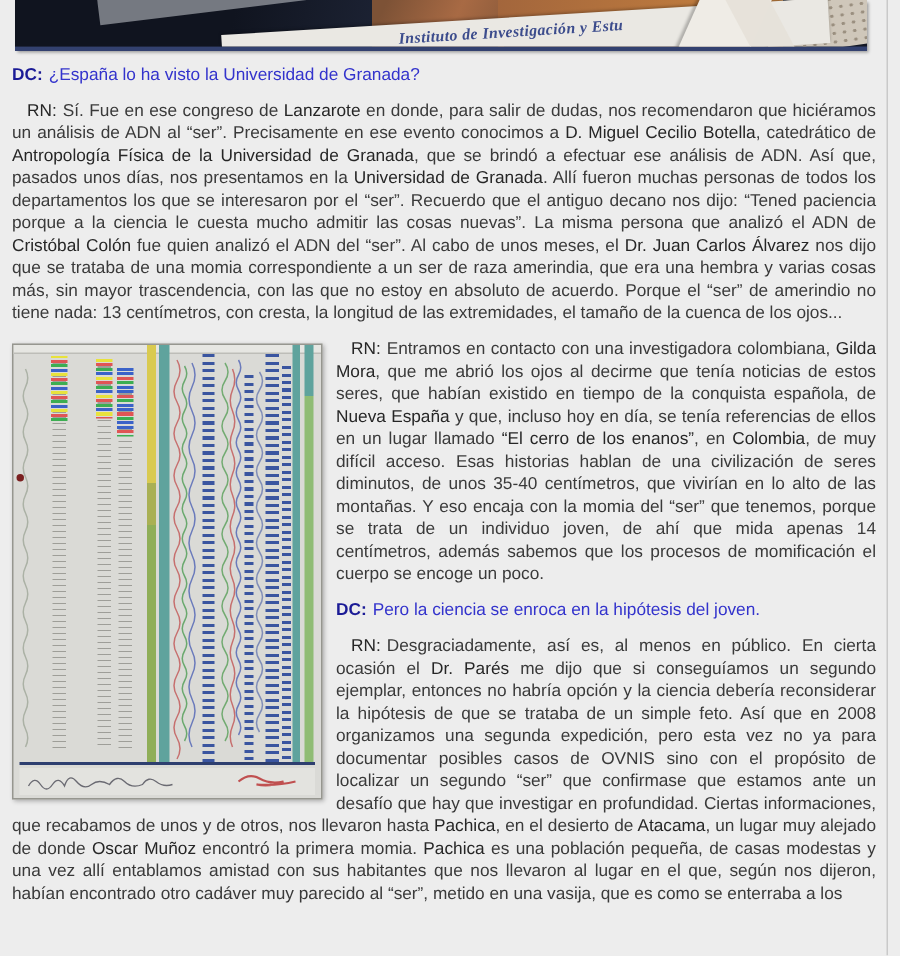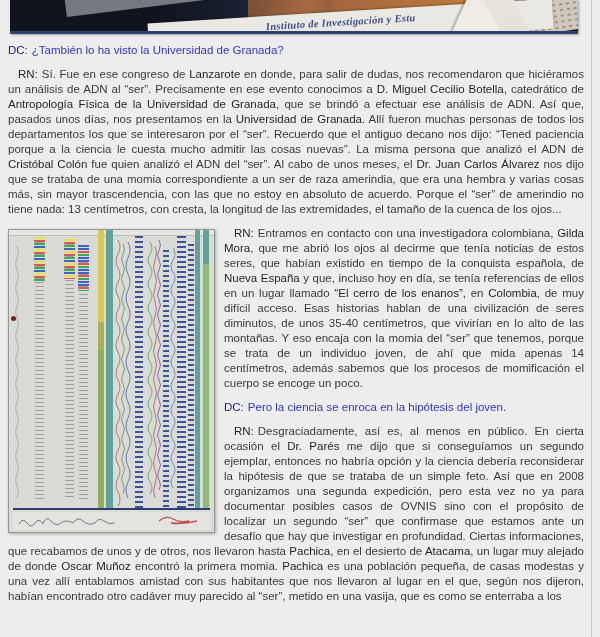--- a/index.html
+++ b/index.html
@@ -49,21 +49,21 @@
     box-shadow:-2px 0 2px rgba(0,0,0,.25);}
   .tp-ribbon2{position:absolute;left:486px;top:-20px;width:26px;height:80px;
     background:#e6e1d8;transform:rotate(-28deg);opacity:.9;}
   
   .dialogue{margin-top:9px;}
   p.msg{
     margin:0 0 9px 0;font-size:11.5px;line-height:15px;
     text-align:justify;
   }
   p.q{color:#3333cc;}
-  p.q .sp{color:#1b1b96;font-weight:normal;margin-right:4px;}
+  p.q .sp{color:#1b1b96;font-weight:bold;margin-right:4px;}
   p.a{color:#3a3a3a;}
   p.a .sp{color:#262626;font-weight:normal;margin-right:4px;padding-left:10px;}
   .b{font-weight:normal;}
   p.a .b{color:#262626;}
   
   .gel{
     position:relative;float:left;width:205px;height:302px;
     margin:3px 9px 2px 0;background:#dadad6;
     border:1px solid #96968f;box-shadow:1px 1px 3px rgba(0,0,0,.3);
     overflow:hidden;
@@ -120,21 +120,21 @@
     <div class="tp-keyboard"></div>
     <div class="tp-paper">
       <span class="tp-caption">Instituto de Investigación y Estu</span>
     </div>
     <div class="tp-ribbon"></div>
     <div class="tp-ribbon2"></div>
   </div>
 
   <div class="dialogue">
 
-    <p class="msg q"><span class="sp">DC:</span><span><span>¿También lo ha visto la </span><span class="b">Universidad de Granada</span><span>?</span></span></p>
+    <p class="msg q"><span class="sp">DC:</span><span><span>¿España lo ha visto la </span><span class="b">Universidad de Granada</span><span>?</span></span></p>
 
     <p class="msg a"><span class="sp">RN:</span><span><span>Sí. Fue en ese congreso de </span><span class="b">Lanzarote</span><span> en donde, para salir de dudas, nos recomendaron que hiciéramos un análisis de ADN al “ser”. Precisamente en ese evento conocimos a </span><span class="b">D. Miguel Cecilio Botella</span><span>, catedrático de </span><span class="b">Antropología Física de la Universidad de Granada</span><span>, que se brindó a efectuar ese análisis de ADN. Así que, pasados unos días, nos presentamos en la </span><span class="b">Universidad de Granada</span><span>. Allí fueron muchas personas de todos los departamentos los que se interesaron por el “ser”. Recuerdo que el antiguo decano nos dijo: “Tened paciencia porque a la ciencia le cuesta mucho admitir las cosas nuevas”. La misma persona que analizó el ADN de </span><span class="b">Cristóbal Colón</span><span> fue quien analizó el ADN del “ser”. Al cabo de unos meses, el </span><span class="b">Dr. Juan Carlos Álvarez</span><span> nos dijo que se trataba de una momia correspondiente a un ser de raza amerindia, que era una hembra y varias cosas más, sin mayor trascendencia, con las que no estoy en absoluto de acuerdo. Porque el “ser” de amerindio no tiene nada: 13 centímetros, con cresta, la longitud de las extremidades, el tamaño de la cuenca de los ojos...</span></span></p>
 
 
     <div class="gel">
       <div class="g-top"></div>
       <div class="ladder l1"></div>
       <div class="ladder l2"></div>
       <div class="ladder l3"></div>
       <div class="stack s1"></div>

